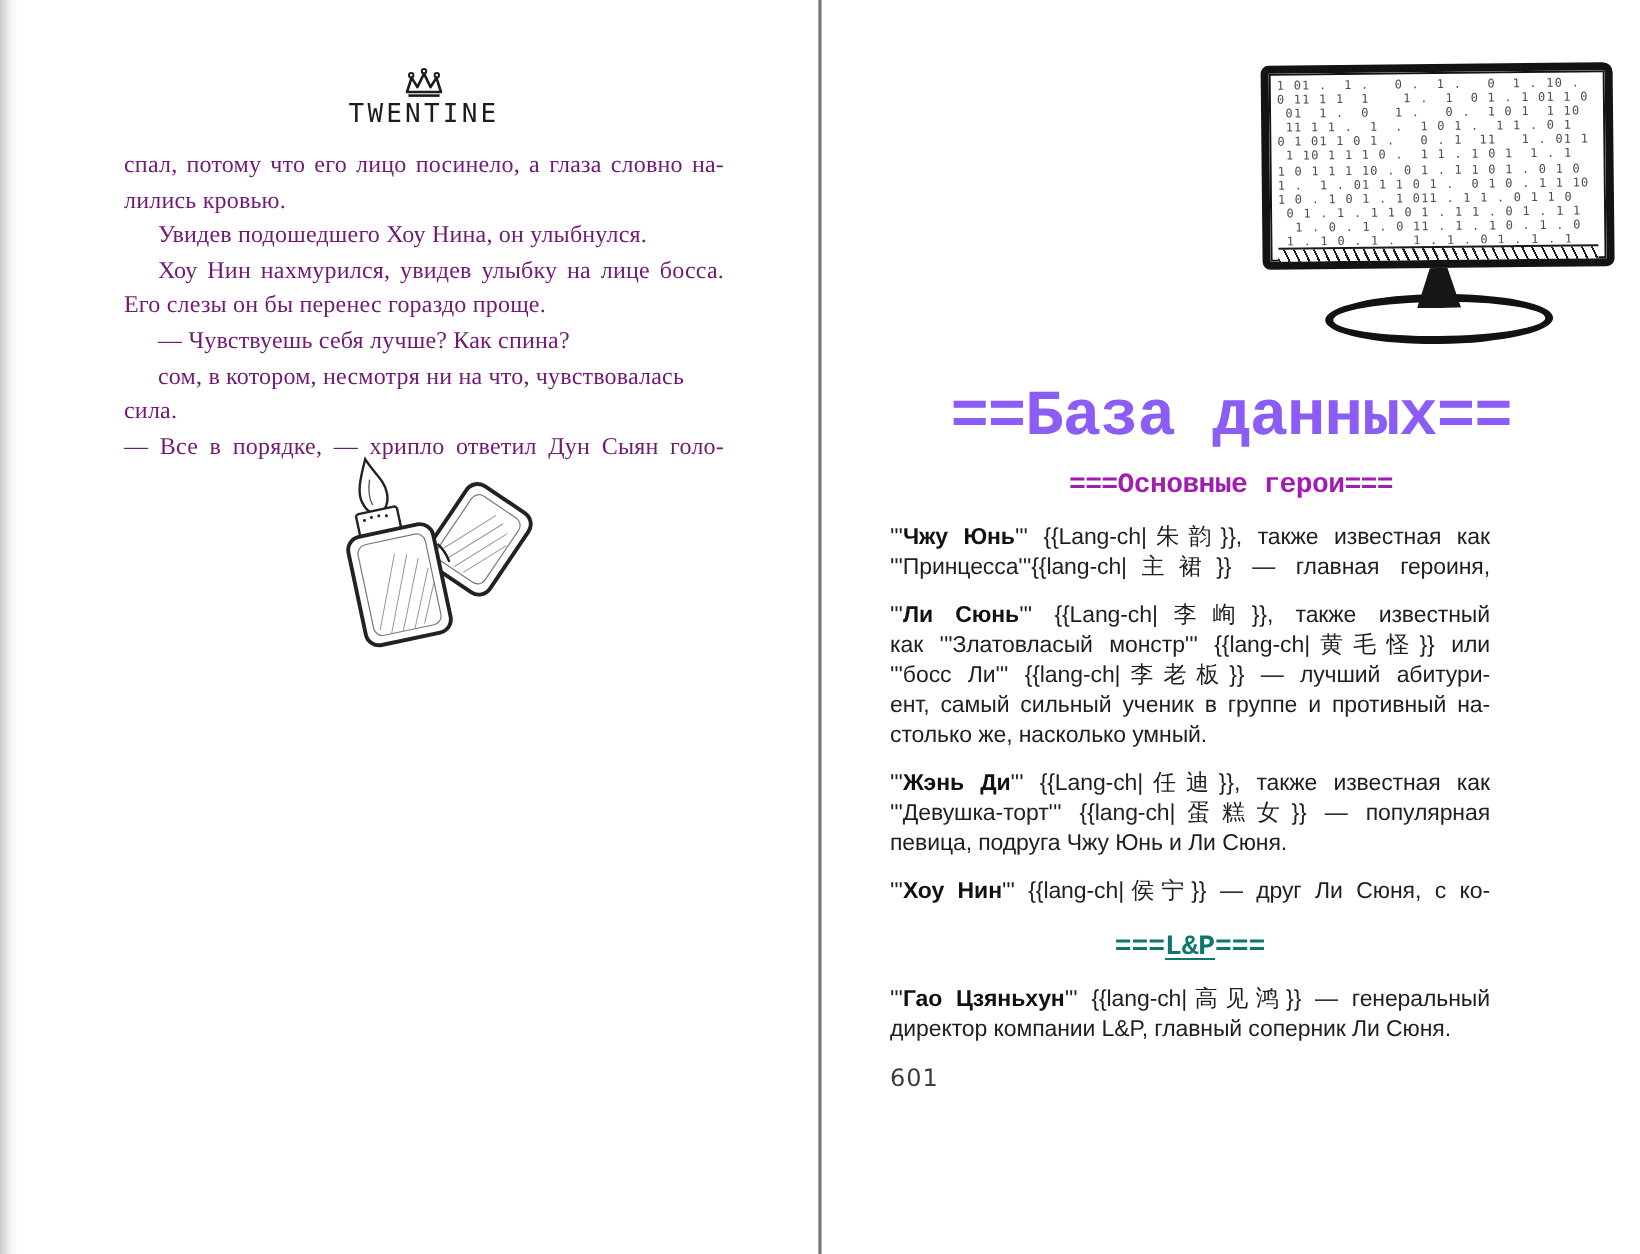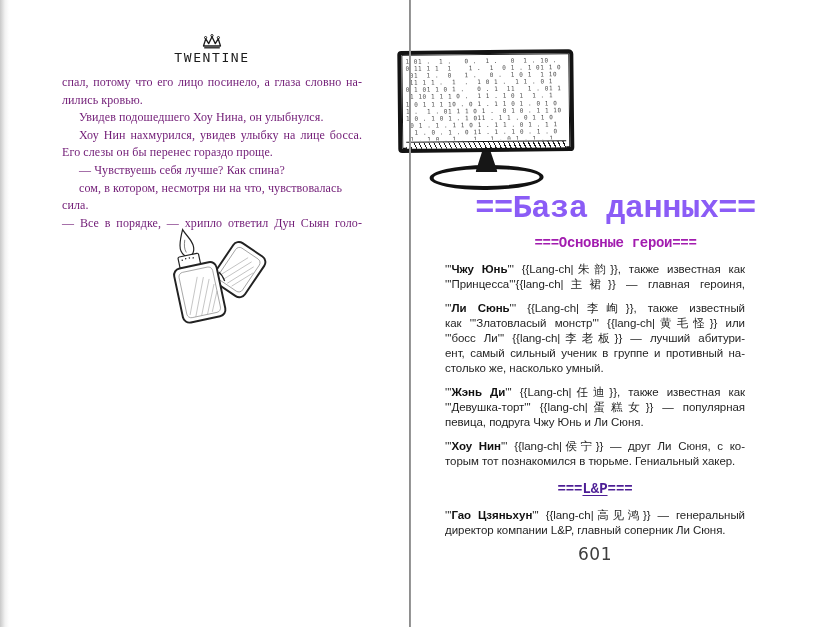--- a/index.html
+++ b/index.html
@@ -24,22 +24,22 @@
     letter-spacing:1.6px;line-height:15px;color:#1c1c1c;}
   .left-text{margin-top:9px;font-size:12px;line-height:17.6px;color:#701a75;
     letter-spacing:.1px;}
   .left-text .para{margin:0;}
   .left-text .ind .line:first-child{text-indent:17px;}
   .line{display:block;}
   .jl{text-align:justify;text-align-last:justify;}
   .lighter-wrap{position:absolute;left:62px;top:222px;width:300px;text-align:center;}
 
   
-  .monitor-wrap{position:absolute;top:50px;left:0;width:100%;
-    display:flex;justify-content:flex-start;}
+  .monitor-wrap{position:absolute;top:32px;left:0;width:100%;
+    display:flex;justify-content:flex-end;}
   .monitor{width:176px;transform:translateX(-13px) rotate(-.6deg);}
   .monitor-frame{border:4px solid #131313;border-radius:4px 5px 4px 4px;
     box-shadow:inset 0 0 0 1px #131313;background:#fff;padding:3px 4px 0;}
   .screen{height:83px;overflow:hidden;font-family:"DejaVu Sans Mono",monospace;
     font-size:6px;line-height:7.1px;color:#4d4d4d;letter-spacing:.6px;
     white-space:pre;}
   .bezel-hatch{height:6px;margin-top:1px;border-top:1.4px solid #1a1a1a;
     background:repeating-linear-gradient(65deg,#1d1d1d 0 1px,#ffffff 1px 4.5px);}
   .stand-neck{width:22px;height:20px;margin:0 auto;background:#161616;
     clip-path:polygon(30% 0,70% 0,100% 100%,0 100%);position:relative;z-index:2;}
@@ -52,24 +52,24 @@
   .rp-subheading{position:absolute;top:235px;left:0;width:100%;text-align:center;
     font-family:"Liberation Mono",monospace;font-weight:bold;font-size:14px;
     color:#a21caf;letter-spacing:-.3px;}
 
   .entries{position:absolute;left:34px;top:262px;width:300px;
     font-family:"Liberation Sans",sans-serif;font-size:11.5px;line-height:15px;
     color:#1f1f1f;letter-spacing:-.05px;}
   .entries .para{margin:0 0 9px;}
   .entries b{font-weight:bold;color:#111;}
   .sec-heading{text-align:center;font-family:"Liberation Mono",monospace;
-    font-weight:bold;font-size:14px;color:#4c1d95;margin:13px 0 11px;}
+    font-weight:bold;font-size:14px;color:#0f766e;margin:13px 0 11px;}
   .sec-heading .u{text-decoration:underline;text-underline-offset:2px;}
-  .page-number{text-align:center;margin-top:2px;
-    font-family:"DejaVu Sans",sans-serif;font-size:17px;color:#3d3d3d;
+  .page-number{text-align:left;margin-top:2px;
+    font-family:"DejaVu Sans",sans-serif;font-size:12px;color:#3d3d3d;
     letter-spacing:.5px;}
 </style>
 </head>
 <body>
 
 <div class="edge-shade"></div>
 
 <div class="page page-left">
   <div class="text-col">
     <div class="brand-logo">
@@ -163,21 +163,20 @@
           <div class="line jl">ент, самый сильный ученик в группе и противный на-</div>
           <div class="line">столько же, насколько умный.</div>
         </div>
         <div class="para">
           <div class="line jl">'''<b>Жэнь Ди</b>''' {{Lang-ch|任迪}}, также известная как</div>
           <div class="line jl">'''Девушка-торт''' {{lang-ch|蛋糕女}} — популярная</div>
           <div class="line">певица, подруга Чжу Юнь и Ли Сюня.</div>
         </div>
         <div class="para">
           <div class="line jl">'''<b>Хоу Нин</b>''' {{lang-ch|侯宁}} — друг Ли Сюня, с ко-</div>
-          <div class="line">торым тот познакомился в тюрьме. Гениальный хакер.</div>
         </div>
       </div>
 
     <div class="sec-heading">
       <span>===</span><span class="u">L&amp;P</span><span>===</span>
     </div>
 
     <div>
         <div class="para">
           <div class="line jl">'''<b>Гао Цзяньхун</b>''' {{lang-ch|高见鸿}} — генеральный</div>

